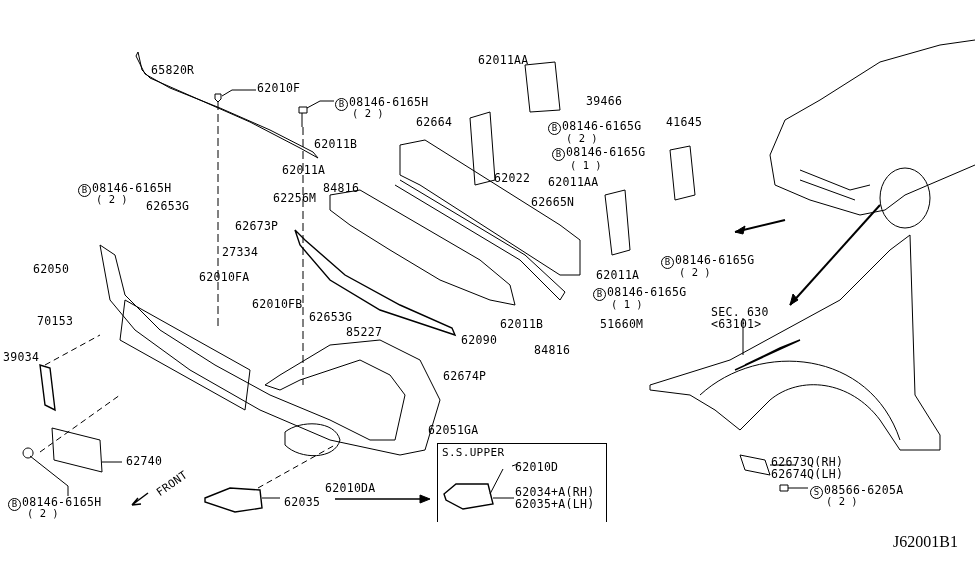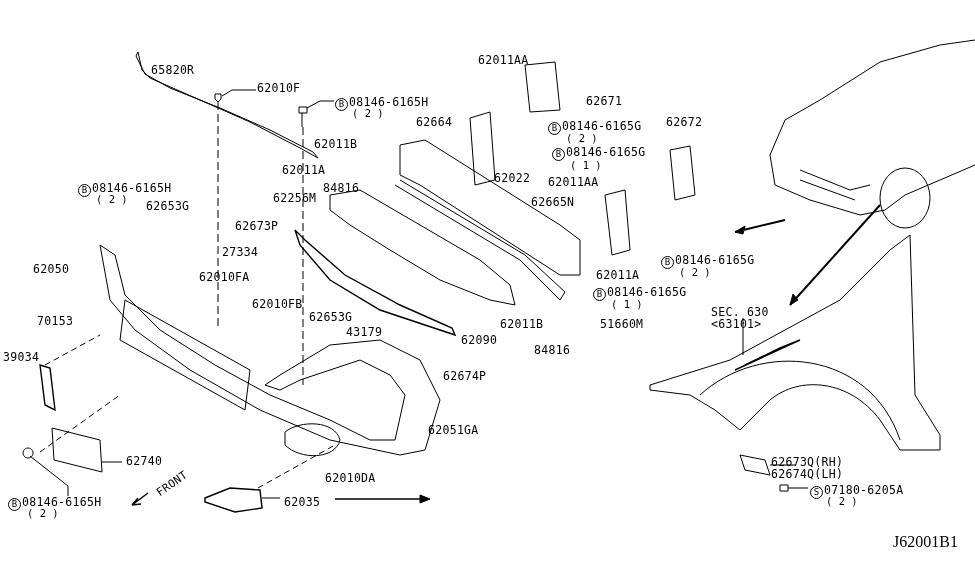--- a/index.html
+++ b/index.html
@@ -91,56 +91,67 @@
 <div class="lbl" style="left:273px;top:192px">62256M</div>
 <div class="lbl" style="left:78px;top:182px"><span class="circ">B</span><span>08146-6165H</span></div>
 <div class="qty" style="left:96px;top:194px">( 2 )</div>
 <div class="lbl" style="left:146px;top:200px">62653G</div>
 <div class="lbl" style="left:235px;top:220px">62673P</div>
 <div class="lbl" style="left:222px;top:246px">27334</div>
 <div class="lbl" style="left:33px;top:263px">62050</div>
 <div class="lbl" style="left:199px;top:271px">62010FA</div>
 <div class="lbl" style="left:252px;top:298px">62010FB</div>
 <div class="lbl" style="left:309px;top:311px">62653G</div>
-<div class="lbl" style="left:346px;top:326px">43179</div>
+<div class="lbl" style="left:346px;top:326px">85227</div>
 <div class="lbl" style="left:37px;top:315px">70153</div>
 <div class="lbl" style="left:3px;top:351px">39034</div>
 <div class="lbl" style="left:443px;top:370px">62674P</div>
 <div class="lbl" style="left:428px;top:424px">62051GA</div>
 <div class="lbl" style="left:126px;top:455px">62740</div>
-<div class="lbl" style="left:325px;top:472px">62010DA</div>
+<div class="lbl" style="left:325px;top:482px">62010DA</div>
 <div class="lbl" style="left:284px;top:496px">62035</div>
 <div class="lbl" style="left:8px;top:496px"><span class="circ">B</span><span>08146-6165H</span></div>
 <div class="qty" style="left:27px;top:508px">( 2 )</div>
 <div class="lbl" style="left:155px;top:478px;transform:rotate(-35deg);font-size:11px">FRONT</div>
 
 <div class="lbl" style="left:478px;top:54px">62011AA</div>
-<div class="lbl" style="left:586px;top:95px">62671</div>
+<div class="lbl" style="left:586px;top:95px">39466</div>
 <div class="lbl" style="left:416px;top:116px">62664</div>
 <div class="lbl" style="left:548px;top:120px"><span class="circ">B</span><span>08146-6165G</span></div>
 <div class="qty" style="left:566px;top:133px">( 2 )</div>
-<div class="lbl" style="left:666px;top:116px">62672</div>
+<div class="lbl" style="left:666px;top:116px">41645</div>
 <div class="lbl" style="left:552px;top:146px"><span class="circ">B</span><span>08146-6165G</span></div>
 <div class="qty" style="left:570px;top:160px">( 1 )</div>
 <div class="lbl" style="left:494px;top:172px">62022</div>
 <div class="lbl" style="left:548px;top:176px">62011AA</div>
 <div class="lbl" style="left:531px;top:196px">62665N</div>
 <div class="lbl" style="left:596px;top:269px">62011A</div>
 <div class="lbl" style="left:661px;top:254px"><span class="circ">B</span><span>08146-6165G</span></div>
 <div class="qty" style="left:679px;top:267px">( 2 )</div>
 <div class="lbl" style="left:593px;top:286px"><span class="circ">B</span><span>08146-6165G</span></div>
 <div class="qty" style="left:611px;top:299px">( 1 )</div>
 <div class="lbl" style="left:500px;top:318px">62011B</div>
 <div class="lbl" style="left:461px;top:334px">62090</div>
 <div class="lbl" style="left:600px;top:318px">51660M</div>
 <div class="lbl" style="left:534px;top:344px">84816</div>
 
 <div class="lbl" style="left:711px;top:306px">SEC. 630</div>
 <div class="lbl" style="left:711px;top:318px">&lt;63101&gt;</div>
 
 <div class="lbl" style="left:771px;top:456px">62673Q(RH)</div>
 <div class="lbl" style="left:771px;top:468px">62674Q(LH)</div>
-<div class="lbl" style="left:810px;top:484px"><span class="circ">S</span><span>07180-6205A</span></div>
+<div class="lbl" style="left:810px;top:484px"><span class="circ">S</span><span>08566-6205A</span></div>
 <div class="qty" style="left:826px;top:496px">( 2 )</div>
 
+<div class="box" style="left:437px;top:443px;width:168px;height:78px">
+  <div class="lbl" style="left:4px;top:3px;font-size:11px">S.S.UPPER</div>
+  <svg width="168" height="78" style="position:absolute;left:0;top:0" fill="none" stroke="#000">
+    <path d="M6,50 L18,40 L50,40 L55,60 L25,65 L8,56 Z" stroke-width="1.4"></path>
+    <path d="M52,50 L65,25 M74,22 L80,20"></path>
+    <line x1="55" y1="54" x2="76" y2="54"></line>
+  </svg>
+  <div class="lbl" style="left:77px;top:17px">62010D</div>
+  <div class="lbl" style="left:77px;top:42px">62034+A(RH)</div>
+  <div class="lbl" style="left:77px;top:54px">62035+A(LH)</div>
+</div>
 
 <div class="code" style="left:893px;top:533px">J62001B1</div>
 </div>
 
 </body></html>

